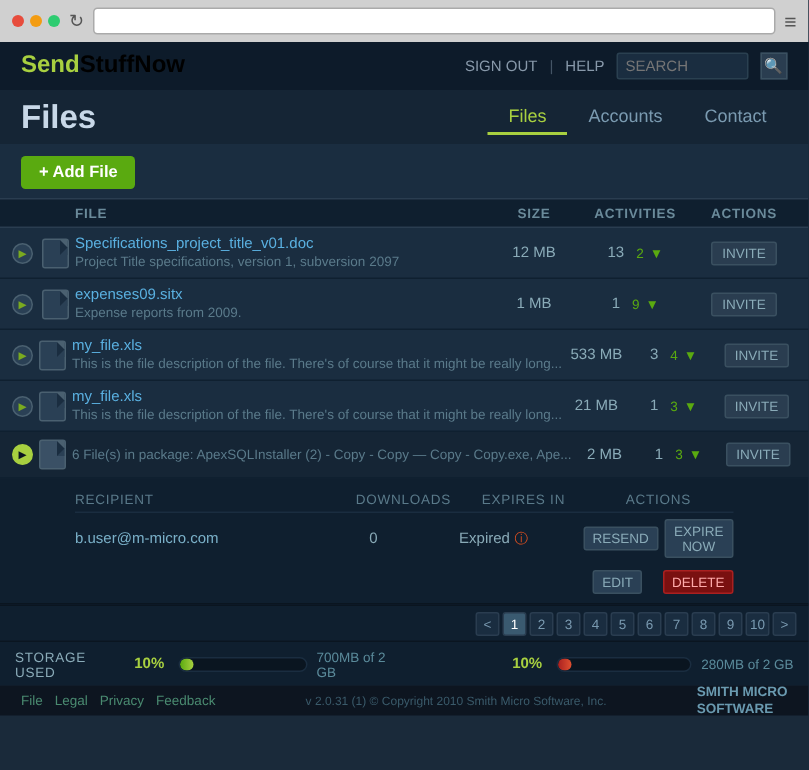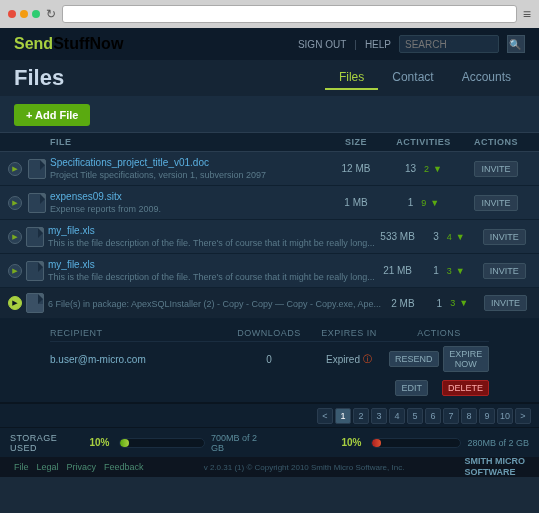--- a/index.html
+++ b/index.html
@@ -66,21 +66,21 @@
       color: #8899aa;
     }
     .header-link { color: #8899aa; text-decoration: none; }
     .header-sep { color: #445566; }
     .search-box {
       background: #1a2d40;
       border: 1px solid #2a4050;
       color: #ccc;
       padding: 2px 5px;
       font-size: 10px;
-      width: 100px;
+      width: 88px;
       height: 18px;
       border-radius: 2px;
     }
     .search-btn {
       background: #2a3d50;
       border: 1px solid #3a5060;
       color: #aaa;
       width: 18px; height: 18px;
       cursor: pointer;
       display: flex; align-items: center; justify-content: center;
@@ -271,21 +271,21 @@
     }
     .inv-row {
       display: flex;
       align-items: center;
       padding: 4px 0;
     }
     .inv-email { color: #7ab0c8; font-size: 10px; flex: 1; }
     .inv-dl { width: 80px; text-align: center; color: #8aabb8; font-size: 10px; }
     .inv-exp { width: 80px; text-align: center; color: #8aabb8; font-size: 10px; display: flex; align-items: center; justify-content: center; gap: 3px; }
     .exp-icon { color: #e05020; font-size: 9px; }
-    .inv-act { width: 100px; display: flex; gap: 4px; justify-content: space-between; align-items: center; }
+    .inv-act { width: 100px; display: flex; gap: 4px; justify-content: space-between; align-items: center; margin-left: 20px; }
     .resend-btn {
       background: #2a4055;
       border: 1px solid #3a5060;
       color: #8aabb8;
       padding: 2px 5px;
       font-size: 9px;
       cursor: pointer;
       border-radius: 2px;
       text-transform: uppercase;
     }
@@ -461,22 +461,22 @@
     <a class="header-link">HELP</a>
     <input class="search-box" type="text" placeholder="SEARCH" style="">
     <div class="search-btn">🔍</div>
   </div>
 </div>
 
 <div class="title-bar">
   <h1 class="page-title">Files</h1>
   <nav class="nav-tabs">
     <a class="nav-tab active">Files</a>
+    <a class="nav-tab">Accounts</a>
     <a class="nav-tab">Contact</a>
-    <a class="nav-tab">Accounts</a>
   </nav>
 </div>
 
 <div class="toolbar">
   <button class="add-btn">+ Add File</button>
 </div>
 
 <div class="table-header">
   <div class="col-play"></div>
   <div class="col-icon"></div>

